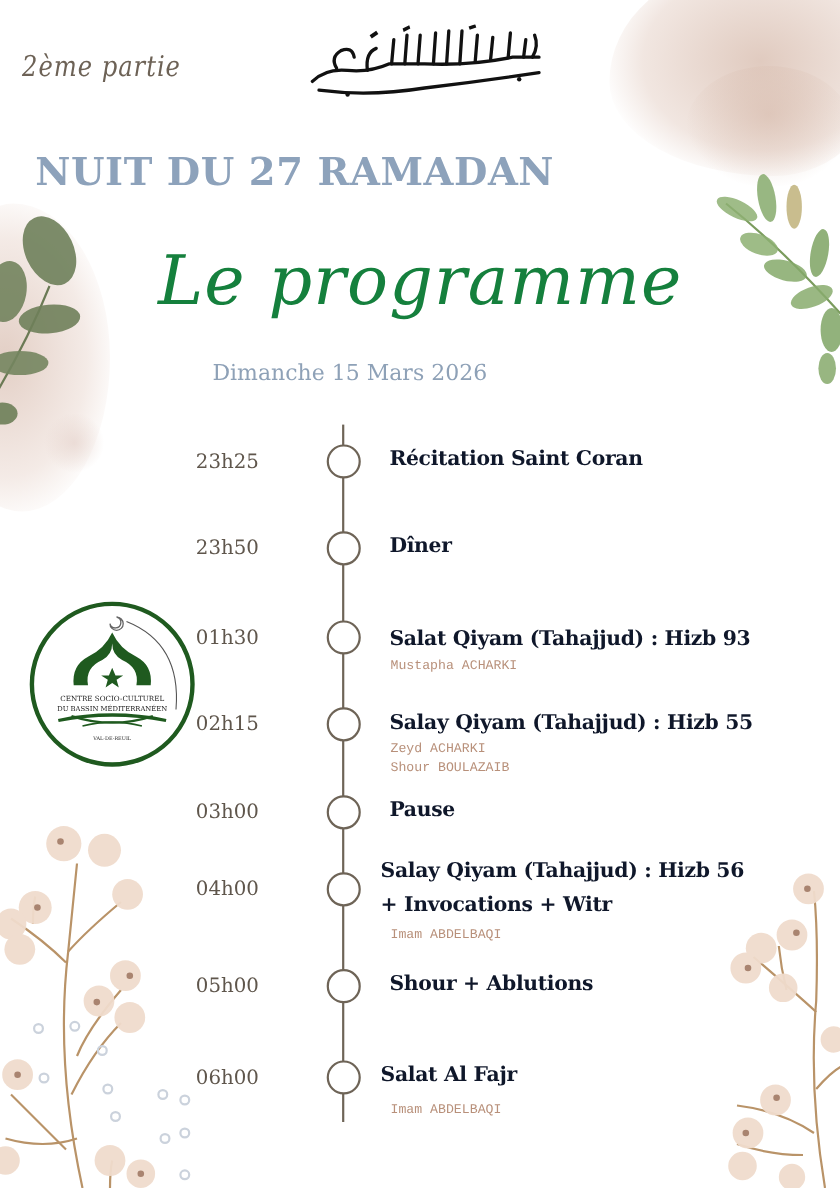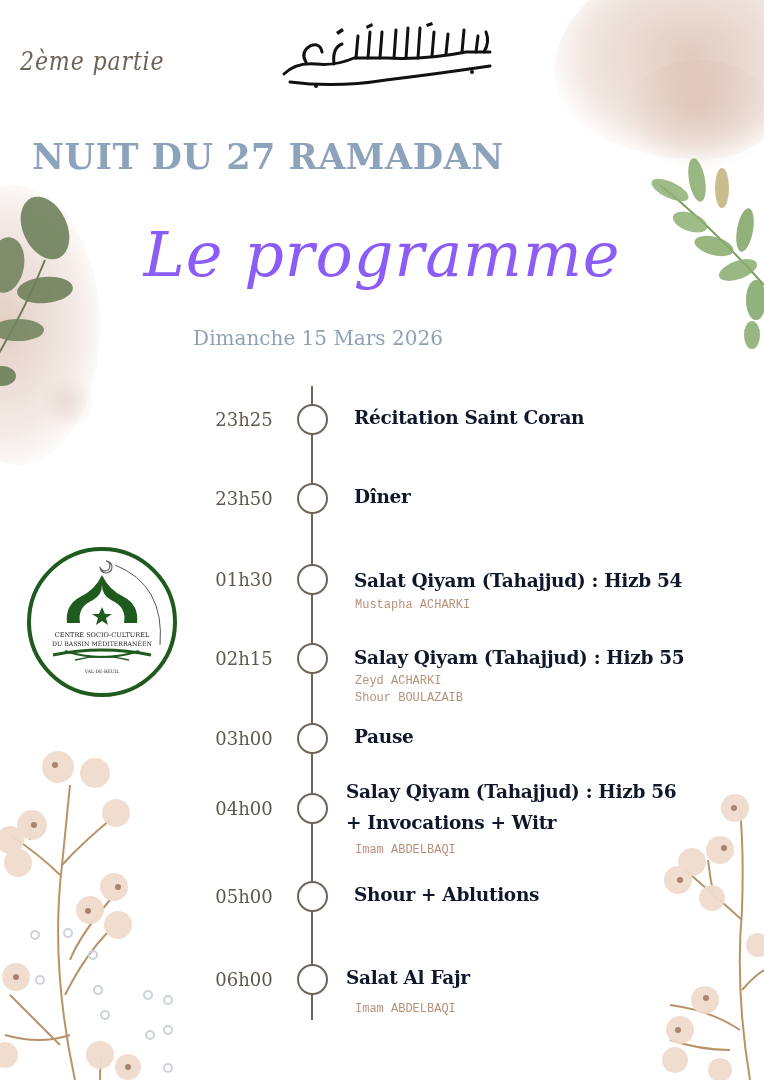--- a/index.html
+++ b/index.html
@@ -19,28 +19,28 @@
     background:radial-gradient(circle, rgba(230,212,205,0.7), rgba(245,235,230,0) 70%); }
 
   
   .part-label { position:absolute; left:20px; top:46px; font-family:"DejaVu Serif", serif; font-style:italic;
     font-size:26px; color:#6d6256; letter-spacing:1px; transform:scaleX(0.85); transform-origin:left; font-weight:300; }
   .basmala { position:absolute; left:276px; top:22px; width:224px; height:68px; }
 
   .title { position:absolute; left:0; width:764px; top:136px; text-align:left; font-family:"DejaVu Serif", serif;
     font-weight:bold; font-size:35px; color:#8da2bb; letter-spacing:0.5px;margin-left:32px; }
   .subtitle { position:absolute; left:0; width:764px; top:218px; text-align:center; font-family:"DejaVu Serif", serif;
-    font-style:italic; font-size:62px; color:#8b5cf6; font-weight:300; letter-spacing:1px; }
+    font-style:italic; font-size:62px; color:#15803d; font-weight:300; letter-spacing:1px; }
   .date { position:absolute; left:0; width:636px; top:326px; text-align:center; font-family:"DejaVu Serif", serif;
     font-size:20px; color:#8ea1b7; }
 
   
   .timeline-line { position:absolute; left:311px; top:386px; width:2px; height:634px; background:#6e6457; }
   .item { position:absolute; left:0; width:764px; }
-  .time { position:absolute; right:470px; width:100px; text-align:center; font-family:"DejaVu Serif", serif;
+  .time { position:absolute; right:486px; width:100px; text-align:left; font-family:"DejaVu Serif", serif;
     font-size:18px; color:#5f564c; }
   .node { position:absolute; left:297px; width:31px; height:31px; border-radius:50%; border:2px solid #6e6457; background:#fff; }
   .ev-title { position:absolute; font-family:"DejaVu Serif", serif; font-weight:bold; font-size:18.5px; color:#0f172a; white-space:nowrap; letter-spacing:-0.3px; }
   .ev-sub { position:absolute; font-family:Liberation Mono, monospace; font-size:12px; color:#b8907a; white-space:nowrap; line-height:17px; }
 
   
   .logo { position:absolute; left:25px; top:545px; width:154px; height:154px; }
 </style>
 </head>
 <body>
@@ -209,21 +209,21 @@
 
 <div class="item" style="top:483px">
   <div class="time" style="top:5px">23h50</div>
   <div class="node" style="top:0"></div>
   <div class="ev-title" style="left:354px;top:3px">Dîner</div>
 </div>
 
 <div class="item" style="top:564px">
   <div class="time" style="top:5px">01h30</div>
   <div class="node" style="top:0"></div>
-  <div class="ev-title" style="left:354px;top:6px">Salat Qiyam (Tahajjud) :  Hizb 54</div>
+  <div class="ev-title" style="left:354px;top:6px">Salat Qiyam (Tahajjud) :  Hizb 93</div>
   <div class="ev-sub" style="left:355px;top:33px">Mustapha ACHARKI</div>
 </div>
 
 <div class="item" style="top:643px">
   <div class="time" style="top:5px">02h15</div>
   <div class="node" style="top:0"></div>
   <div class="ev-title" style="left:354px;top:4px">Salay Qiyam (Tahajjud) : Hizb 55</div>
   <div class="ev-sub" style="left:355px;top:30px">Zeyd ACHARKI</div>
   <div class="ev-sub" style="left:355px;top:47px">Shour BOULAZAIB</div>
 </div>

